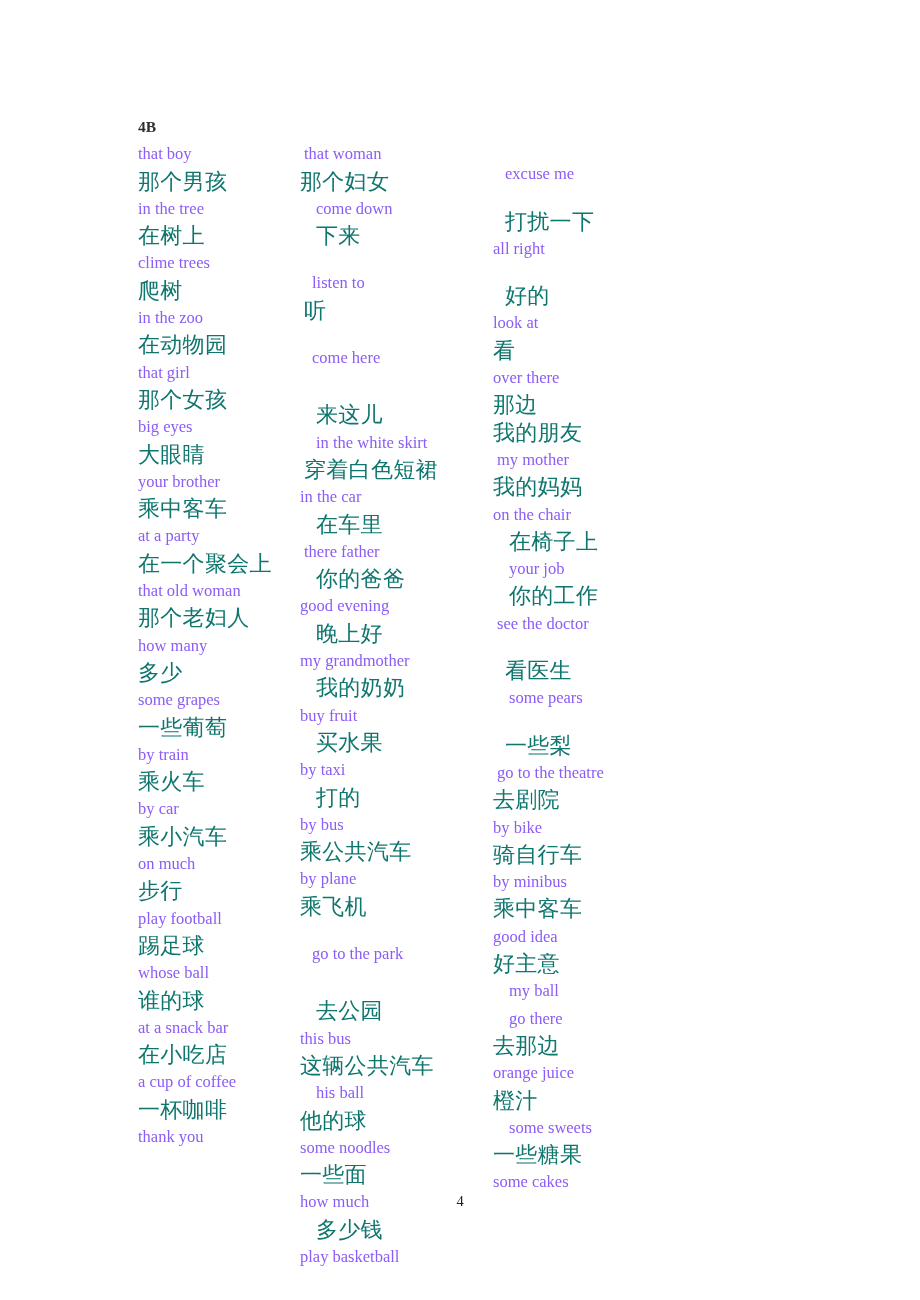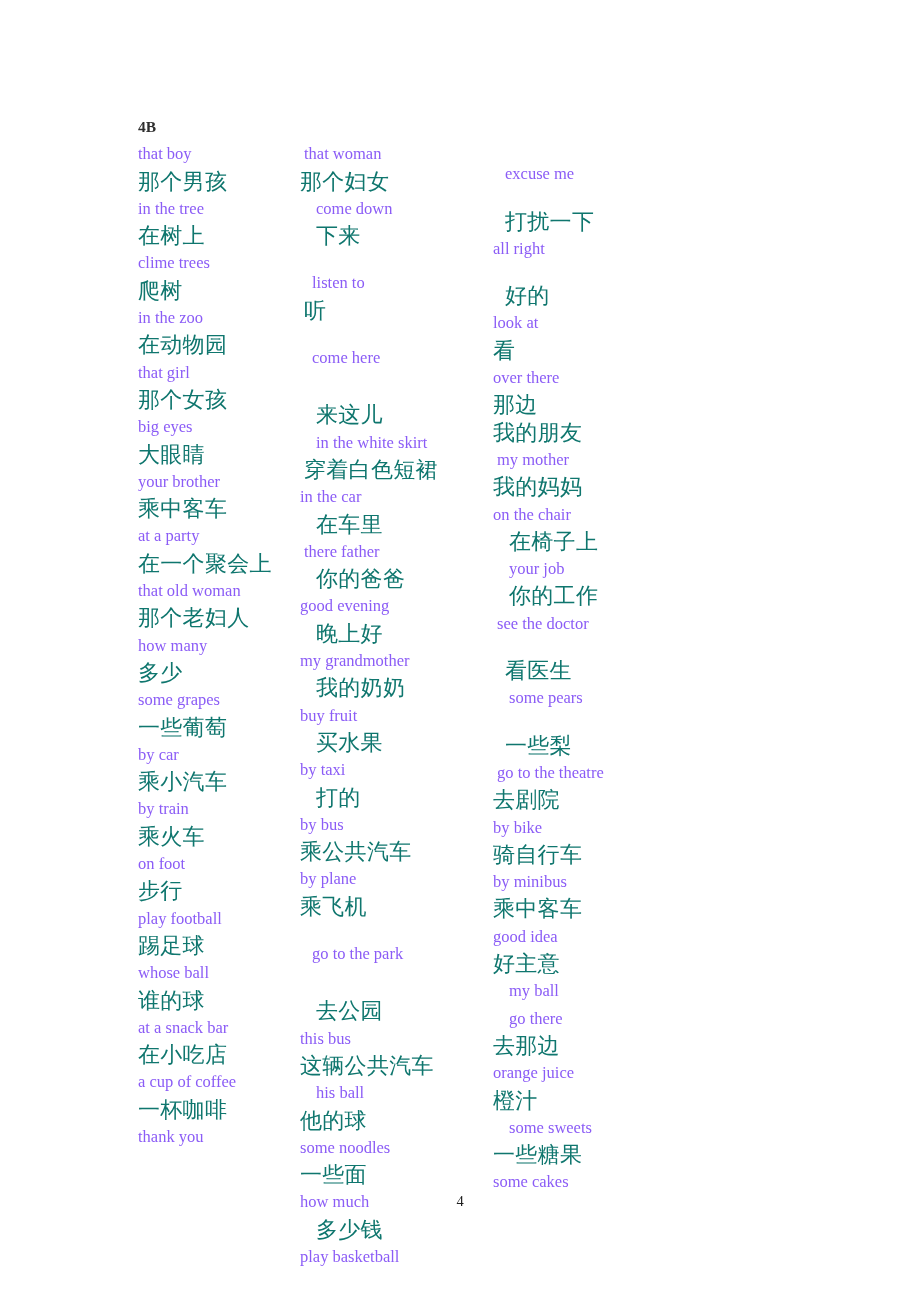--- a/index.html
+++ b/index.html
@@ -140,29 +140,29 @@
           </div>
           <div class="entry">
             <span class="line en ind-0">how many</span>
             <span class="line zh ind-0">多少</span>
           </div>
           <div class="entry">
             <span class="line en ind-0">some grapes</span>
             <span class="line zh ind-0">一些葡萄</span>
           </div>
           <div class="entry">
+            <span class="line en ind-0">by train</span>
+            <span class="line zh ind-0">乘火车</span>
+          </div>
+          <div class="entry">
             <span class="line en ind-0">by car</span>
             <span class="line zh ind-0">乘小汽车</span>
           </div>
           <div class="entry">
-            <span class="line en ind-0">by train</span>
-            <span class="line zh ind-0">乘火车</span>
-          </div>
-          <div class="entry">
-            <span class="line en ind-0">on foot</span>
+            <span class="line en ind-0">on much</span>
             <span class="line zh ind-0">步行</span>
           </div>
           <div class="entry">
             <span class="line en ind-0">play football</span>
             <span class="line zh ind-0">踢足球</span>
           </div>
           <div class="entry">
             <span class="line en ind-0">whose ball</span>
             <span class="line zh ind-0">谁的球</span>
           </div>

